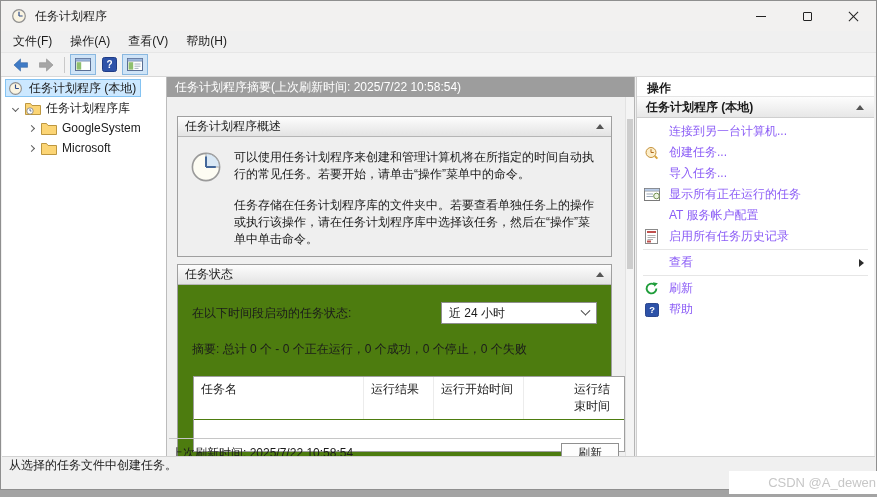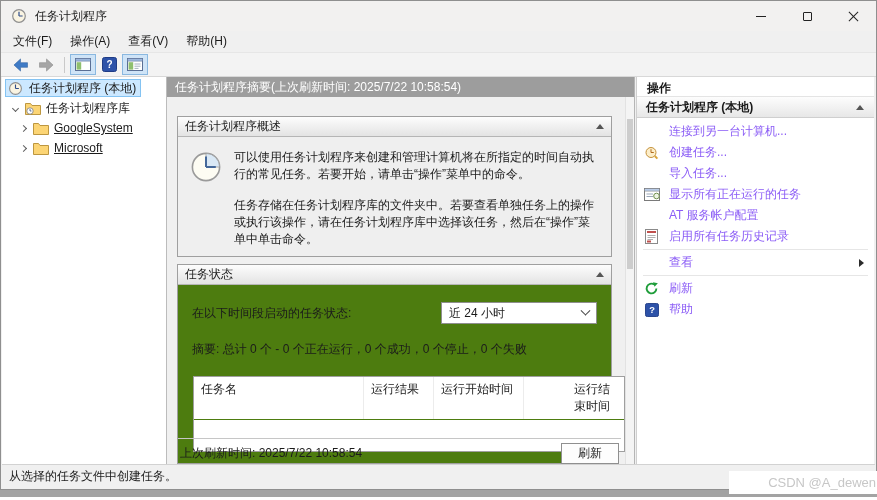--- a/index.html
+++ b/index.html
@@ -42,21 +42,21 @@
   .tb-btn { width:26px; height:21px; display:flex; align-items:center; justify-content:center; flex:none; }
   .tb-btn.sel { background:#cfe4f7; border:1px solid #8ab8e0; }
   .tb-sep { width:1px; height:16px; background:#c9c9c9; margin:0 5px; flex:none; }
 
   
   .tree-panel { position:absolute; left:1px; top:76px; width:165px; bottom:22px;
                 background:#fff; border-right:1px solid #bcbcbc; font-size:12px; color:#1b1b1b; }
   .tree-row { display:flex; align-items:center; height:18px; margin-top:2px; white-space:nowrap; }
   .row-root { padding-left:3px; }
   .row-lib  { padding-left:11px; }
-  .row-child{ padding-left:19px;text-decoration:underline; }
+  .row-child{ padding-left:27px; }
   .sel-box { display:flex; align-items:center; height:18px; padding:0 4px 0 2px;
              background:#cce8ff; border:1px solid #84c3f2; }
   .tree-ic { width:16px; height:16px; margin-right:5px; flex:none; display:flex; align-items:center; }
   .chev { width:5px; height:5px; border-right:1px solid #5f5f5f; border-bottom:1px solid #5f5f5f;
           display:inline-block; margin-right:7px; flex:none; }
   .chev.open { transform:rotate(45deg); }
   .chev.closed { transform:rotate(-45deg); }
 
   
   .center-panel { position:absolute; left:166px; top:76px; width:468px; bottom:22px;
@@ -93,21 +93,21 @@
               font-size:12px; color:#1b1b1b; padding:0 7px; }
   .dd-chev { margin-left:auto; width:7px; height:7px; border-right:1.4px solid #444;
              border-bottom:1.4px solid #444; transform:rotate(45deg) translate(-2px,-2px); }
   .summary-line { font-size:12px; color:#1b1b1b; margin:17px 6px 18px; }
   .task-table { background:#fff; border:1px solid #9f9f9f; height:76px; margin:0 0 0 7px; width:432px; }
   .tt-headrow { display:flex; border-bottom:1px solid #4d7c0f; }
   .tt-th { font-size:12px; color:#1b1b1b; padding:4px 7px; border-right:1px solid #ececec; }
   .tt-th:last-child { border-right:none;margin-left:43px; }
   .c1{width:170px;} .c2{width:70px;} .c3{width:90px;} .c4{flex:1;}
 
-  .center-footer { position:absolute; left:11px; right:4px; bottom:0; height:29px;
+  .center-footer { position:absolute; left:2px; right:4px; bottom:0; height:29px;
                    border-top:1px solid #c6c6c6; display:flex; align-items:center; padding:0 2px; }
   .lastref { font-size:12px; color:#1b1b1b; }
   .refresh-btn { margin-left:auto; width:58px; height:21px; background:#fdfdfd;
                  border:1px solid #8f8f8f; font-size:12px; color:#1b1b1b;
                  display:flex; align-items:center; justify-content:center; }
 
   
   .actions-panel { position:absolute; left:635px; right:2px; top:76px; bottom:22px;
                    background:#fff; border-left:1px solid #cfcfcf; }
   .ap-title { height:20px; font-size:12px; font-weight:bold; color:#1b1b1b;
@@ -115,23 +115,23 @@
   .ap-group-hdr { height:21px; background:linear-gradient(#fdfdfd,#e7e7e7);
                   border-bottom:1px solid #cfcfcf; display:flex; align-items:center;
                   font-size:12px; font-weight:bold; color:#1b1b1b; padding:0 10px 0 9px; }
   .ap-list { list-style:none; margin:3px 0 0; padding:0; font-size:12px; color:#8b5cf6; }
   .ap-item { height:21px; display:flex; align-items:center; padding:0 10px 0 6px; }
   .ap-ic { width:17px; height:17px; margin-right:9px; flex:none;
            display:flex; align-items:center; justify-content:center; }
   .ap-sep { height:1px; background:#e6e6e6; margin:2px 6px; }
 
   
-  .statusbar { position:absolute; left:1px; right:1px; bottom:1px; height:24px;
+  .statusbar { position:absolute; left:1px; right:1px; bottom:1px; height:32px;
                background:#f0f0f0; border-top:1px solid #d2d2d2;
-               font-size:12px; color:#1b1b1b; display:flex; align-items:center; padding-left:7px; }
+               font-size:12px; color:#1b1b1b; display:flex; align-items:flex-start; padding-left:7px; }
   .bottom-band { position:absolute; left:0; top:490px; width:877px; height:7px; background:#a3a3a3; }
   .watermark-box { position:absolute; right:0; top:471px; width:148px; height:23px; background:#fff;
                    display:flex; align-items:center; justify-content:flex-end;
                    padding-right:1px; font-size:13px; color:#c7c7c7; z-index:5; }
 </style>
 </head>
 <body>
 
 <div class="window">
 

